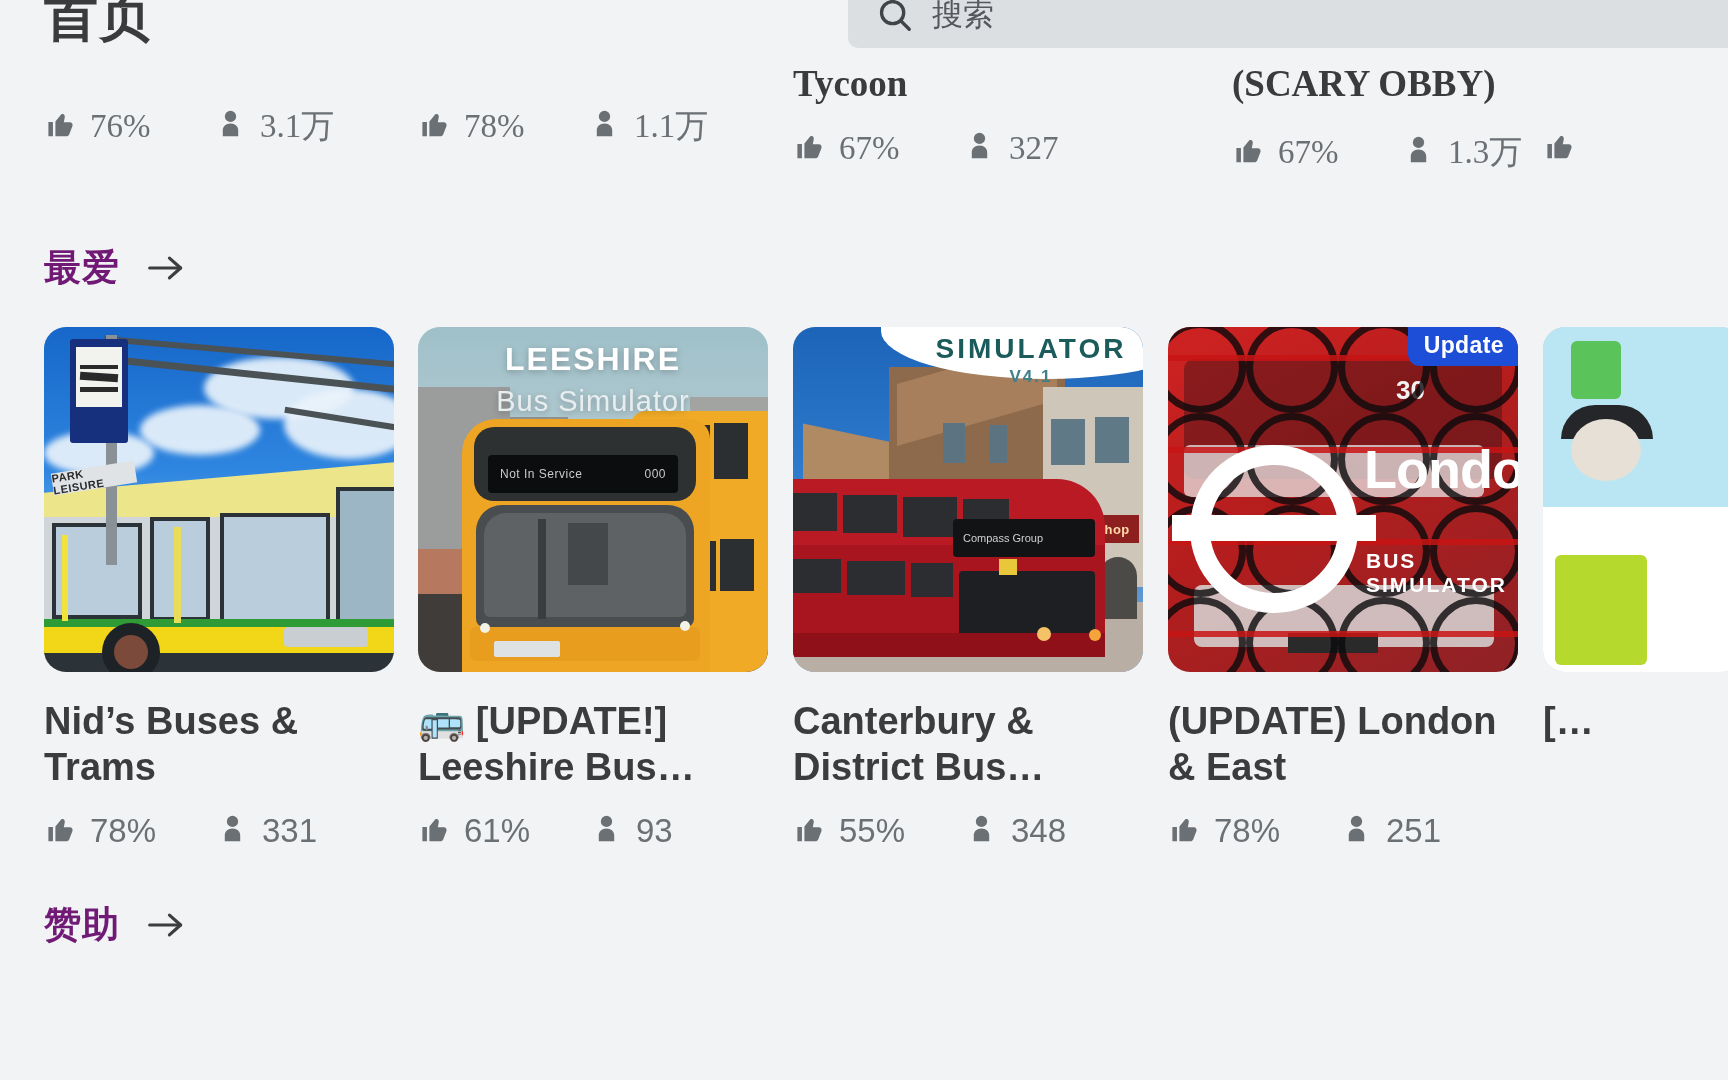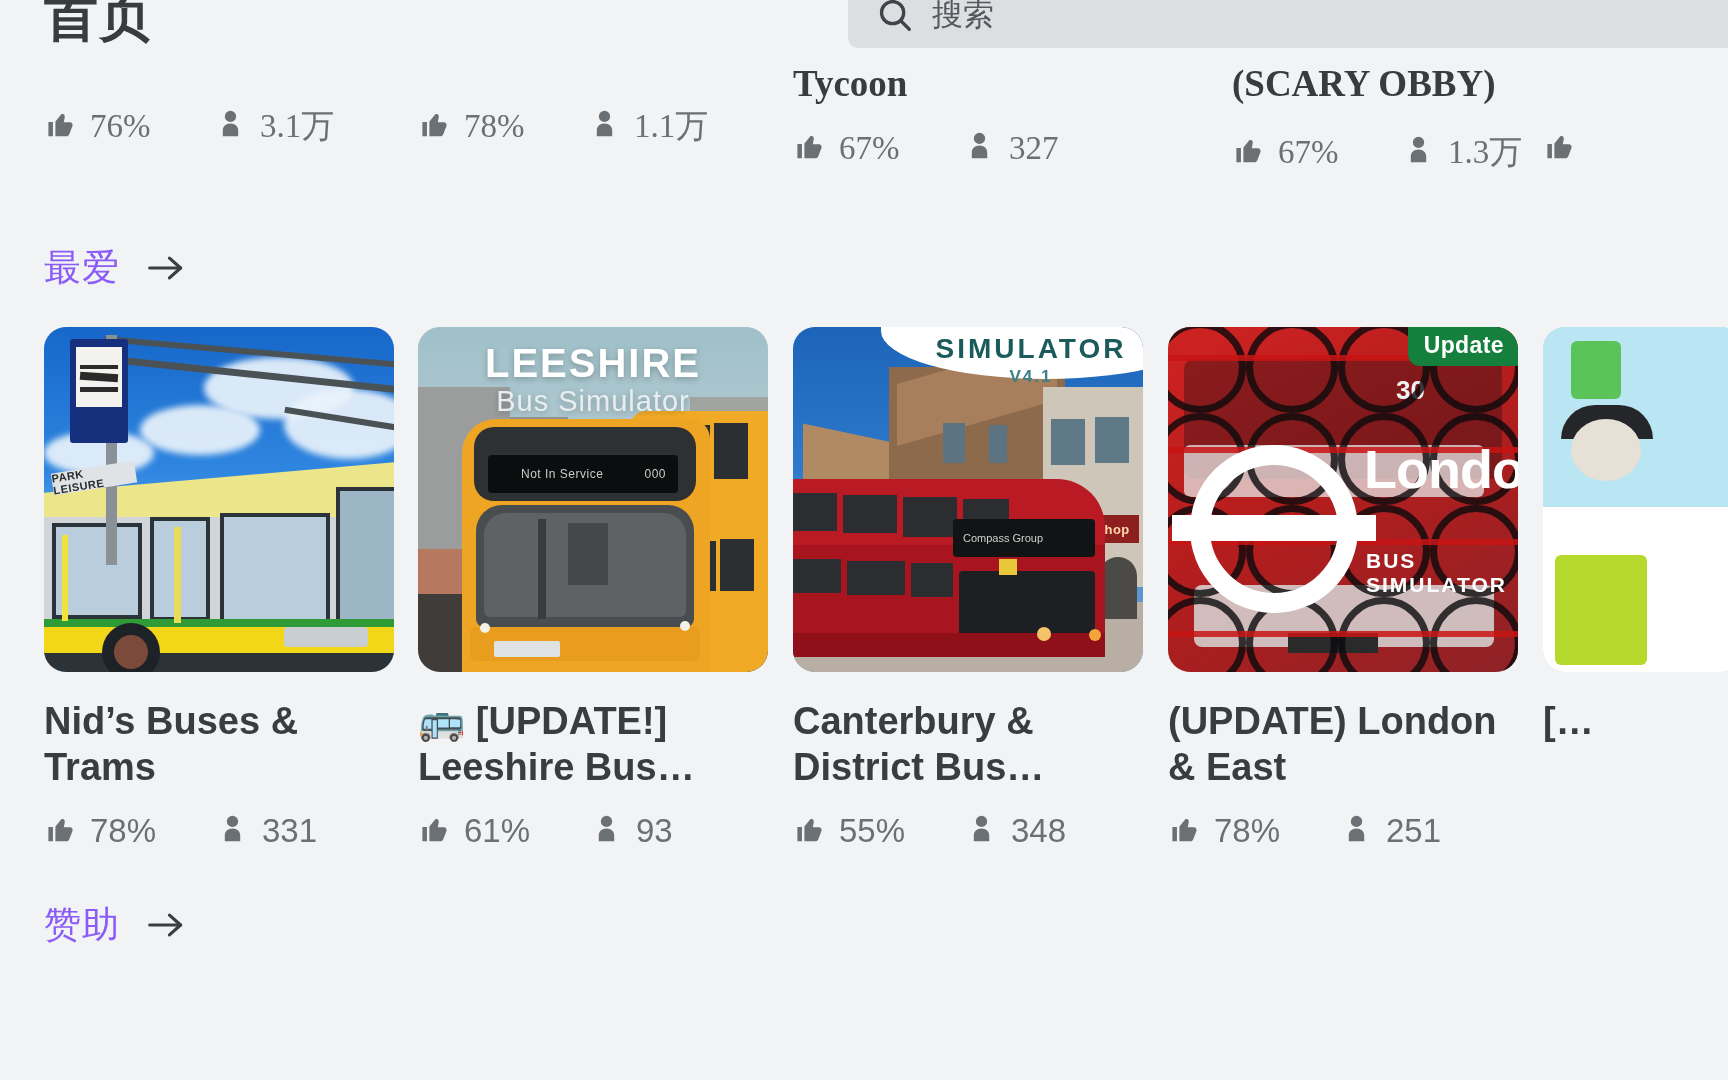--- a/index.html
+++ b/index.html
@@ -37,39 +37,39 @@
     height:22px;overflow:hidden;color:#98a0a8;
   }
   .stats{display:flex;align-items:center;margin-top:22px;}
   .stat{display:flex;align-items:center;}
   .stat + .stat{margin-left:0;}
   .stat .ico{flex:0 0 auto;margin-right:13px;}
   .stat .val{font-size:33px;color:#6b7075;font-weight:500;white-space:nowrap;}
 
   
   .sect{position:absolute;display:flex;align-items:center;}
-  .sect .lbl{font-size:37px;font-weight:400;color:#8b5cf6;letter-spacing:1px;}
+  .sect .lbl{font-size:37px;font-weight:700;color:#701a75;letter-spacing:1px;}
   .sect .arw{margin-left:26px;display:flex;align-items:center;}
 
   
   .grid{position:absolute;left:0;top:327px;width:1728px;height:520px;}
   .gcard{position:absolute;top:0;width:350px;}
   .thumb{
     width:350px;height:345px;border-radius:22px;overflow:hidden;position:relative;
     background:#cfd4d8;
   }
   .gtitle{
     margin-top:26px;font-size:38px;font-weight:700;color:#3a3c3e;
     line-height:46px;width:352px;
     display:-webkit-box;-webkit-line-clamp:2;-webkit-box-orient:vertical;overflow:hidden;
   }
   .gstats{display:flex;align-items:center;margin-top:22px;}
 
   .badge{
-    position:absolute;right:0;top:0;background:#15803d;color:#fff;
+    position:absolute;right:0;top:0;background:#1d4ed8;color:#fff;
     font-size:23px;font-weight:700;padding:5px 14px 7px 16px;
     border-bottom-left-radius:12px;border-top-right-radius:20px;letter-spacing:.4px;
   }
 
   
   .scene{position:absolute;inset:0;}
   .lyr{position:absolute;}
 
   
   .c1-sky{inset:0;background:linear-gradient(180deg,#1667c9 0%,#2f86e0 42%,#63a9e9 62%,#9fc9ee 76%,#cfd8dc 100%);}
@@ -93,25 +93,25 @@
 
   
   .c2-sky{inset:0;background:linear-gradient(180deg,#9fc0c9 0%,#b8ccd2 45%,#cfd6d6 100%);}
   .c2-bldg{background:#9a9c9b;}
   .c2-road{left:0;bottom:0;width:350px;height:78px;background:#3f3c3a;}
   .c2-bus{left:44px;top:92px;width:248px;height:258px;background:#efa524;border-radius:34px 20px 0 0;}
   .c2-bus2{left:212px;top:84px;width:150px;height:266px;background:#f0aa26;border-radius:16px 10px 0 0;}
   .c2-ww{background:#2e3132;border-radius:20px;}
   .c2-dest{left:70px;top:128px;width:190px;height:38px;background:#0c0d0e;border-radius:4px;
            display:flex;align-items:center;justify-content:space-between;padding:0 12px;box-sizing:border-box;}
-  .c2-dest span{color:#c9cbc9;font-size:12px;letter-spacing:.5px;margin-left:21px;}
+  .c2-dest span{color:#c9cbc9;font-size:12px;letter-spacing:.5px;}
   .c2-glass{left:58px;top:178px;width:218px;height:122px;background:#4a4d4f;border-radius:26px 26px 8px 8px;}
   .c2-glass2{left:66px;top:186px;width:202px;height:104px;background:#5e6264;border-radius:22px 22px 6px 6px;}
   .c2-bump{left:52px;top:300px;width:230px;height:34px;background:#e89d1f;border-radius:6px;}
-  .c2-title1{left:0;top:14px;width:350px;text-align:center;color:#ffffff;font-size:40px;
+  .c2-title1{left:0;top:14px;width:350px;text-align:center;color:#ffffff;font-size:32px;
              font-weight:800;letter-spacing:2px;text-shadow:0 2px 6px rgba(0,0,0,.25);}
   .c2-title2{left:0;top:58px;width:350px;text-align:center;color:#e8eef0;font-size:29px;
              font-weight:400;letter-spacing:1px;text-shadow:0 2px 6px rgba(0,0,0,.25);}
   .c2-deckwin{background:#2c2f31;}
 
   
   .c3-sky{inset:0;background:linear-gradient(180deg,#1c64b8 0%,#2d79cc 40%,#7aa8d4 100%);}
   .c3-banner{left:88px;top:-44px;width:330px;height:96px;background:#ffffff;border-radius:0 0 50% 50%;}
   .c3-bantxt{left:88px;top:6px;width:300px;text-align:center;color:#1c5b5b;font-size:28px;
              font-weight:800;letter-spacing:3px;}

